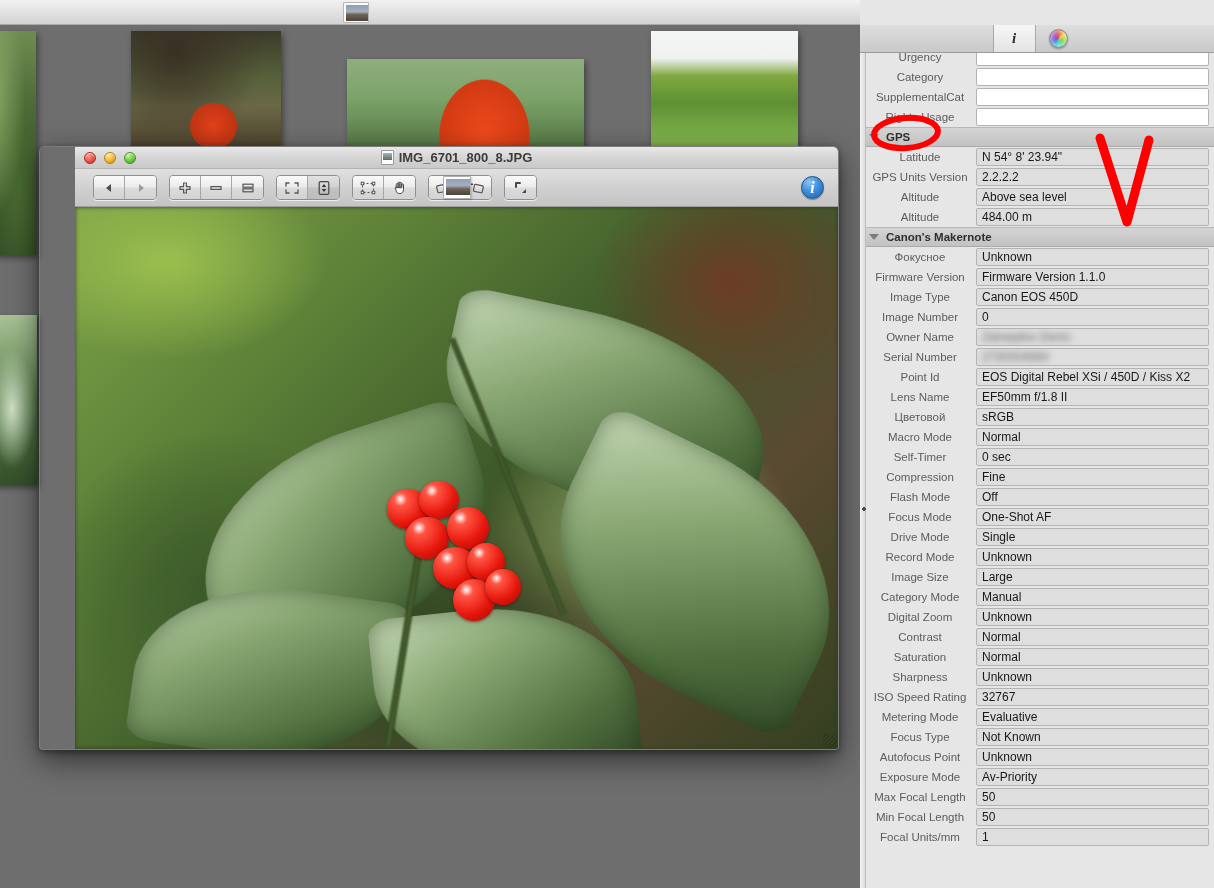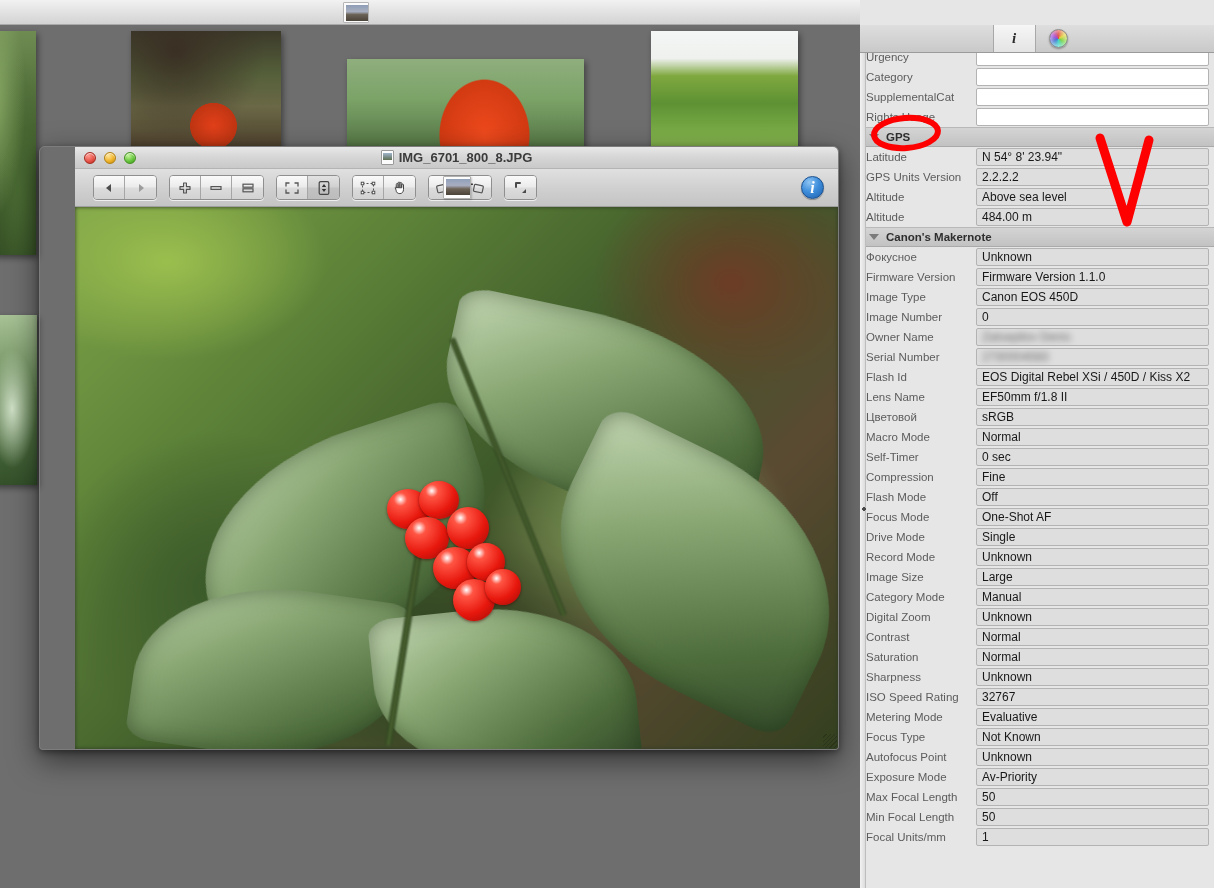--- a/index.html
+++ b/index.html
@@ -220,21 +220,21 @@
     background: linear-gradient(to right,#f2f2f2,#dcdcdc);
     border-right: 1px solid #bdbdbd; z-index: 3;
   }
   .resize-dot {
     position: absolute; left: 1px; top: 505px; width: 6px; height: 8px; z-index: 4;
     background: radial-gradient(circle, #4a4a4a 0 40%, transparent 42%);
   }
   .rows { position: absolute; left: 0; top: -6px; width: 354px; }
   .row { display: flex; align-items: center; height: 20px; padding-left: 6px; }
   .row .lbl {
-    width: 110px; flex: none; text-align: left; padding-right: 2px;
+    width: 110px; flex: none; text-align: center; padding-right: 2px;
     font-size: 11.5px; color: #5c5c5c; white-space: nowrap; overflow: hidden;
   }
   .row .val {
     flex: 1; margin-right: 5px; height: 18px; line-height: 17px;
     border: 1px solid #b3b3b3; border-radius: 2px;
     background: #dedede; padding-left: 5px;
     font-size: 12px; color: #181818; white-space: nowrap; overflow: hidden;
   }
   .row .val.empty { background: #ffffff; }
   .row .val.blurred { color: transparent; position: relative; }
@@ -498,21 +498,21 @@
           </div>
           <div class="row">
             <div class="lbl">Owner Name</div>
             <div class="val blurred"><span>Zatsepilov Denis</span></div>
           </div>
           <div class="row">
             <div class="lbl">Serial Number</div>
             <div class="val blurred"><span>2730004583</span></div>
           </div>
           <div class="row">
-            <div class="lbl">Flash Id</div>
+            <div class="lbl">Point Id</div>
             <div class="val">EOS Digital Rebel XSi / 450D / Kiss X2</div>
           </div>
           <div class="row">
             <div class="lbl">Lens Name</div>
             <div class="val">EF50mm f/1.8 II</div>
           </div>
           <div class="row">
             <div class="lbl">Цветовой</div>
             <div class="val">sRGB</div>
           </div>

